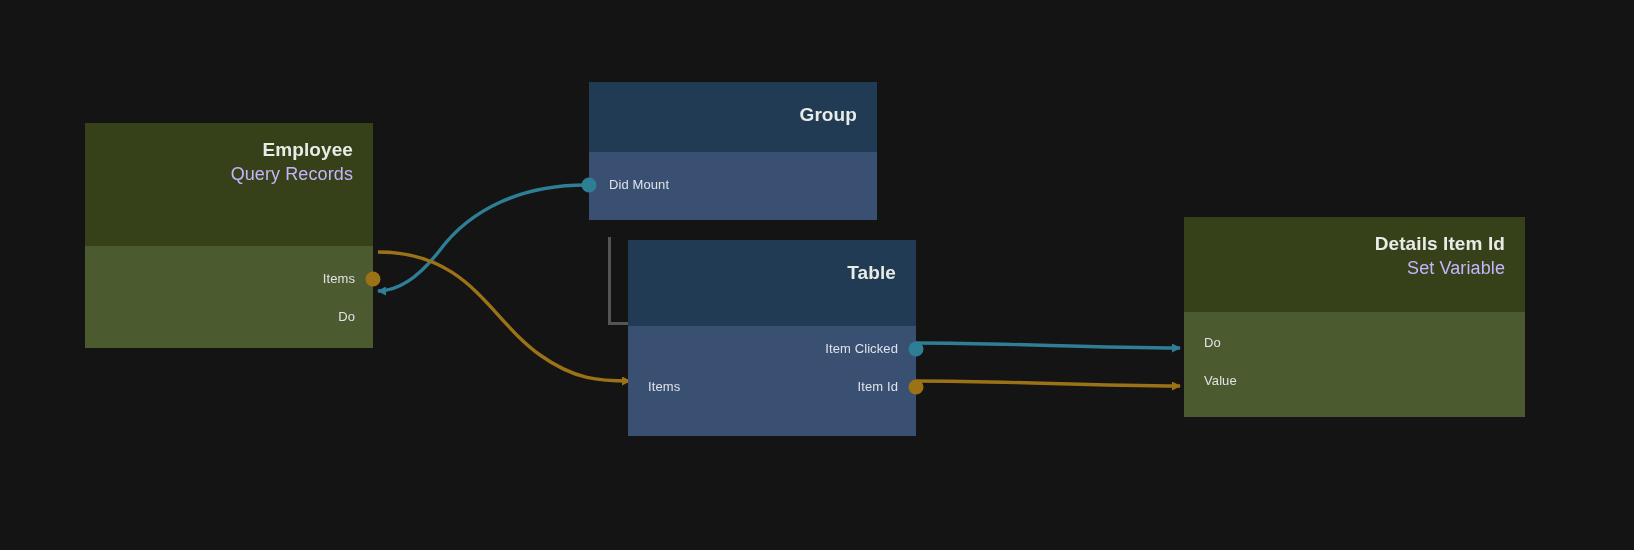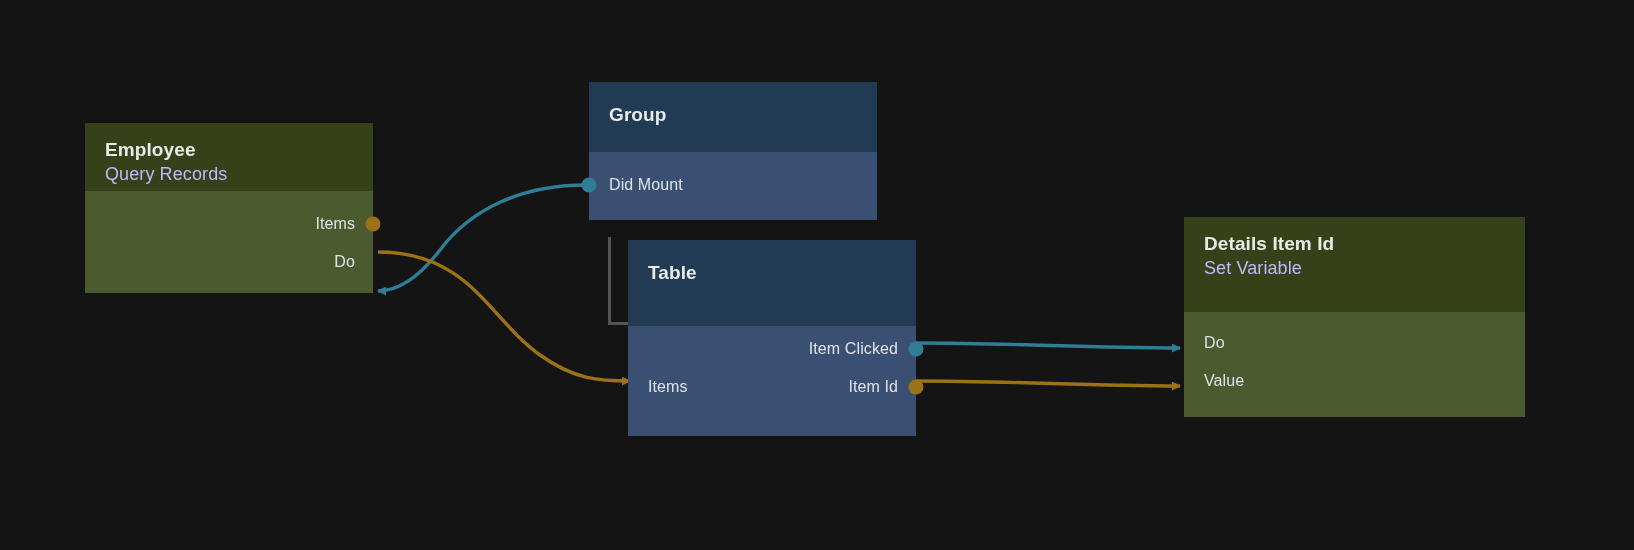--- a/index.html
+++ b/index.html
@@ -24,20 +24,21 @@
     left: 0;
     top: 0;
     width: 1634px;
     height: 550px;
     pointer-events: none;
   }
 
   .node {
     position: absolute;
     box-sizing: border-box;
+    text-align: right;
   }
   .node-header {
     box-sizing: border-box;
     padding: 14px 20px 14px 20px;
   }
   .node-title {
     font-size: 19px;
     font-weight: bold;
     color: #e8ebe6;
     line-height: 25px;
@@ -63,21 +64,21 @@
   .blue .node-body   { background: #3a5073; }
 
   .port-row {
     position: relative;
     height: 38px;
     display: flex;
     align-items: center;
     box-sizing: border-box;
   }
   .port-label {
-    font-size: 16px;
+    font-size: 13px;
     color: #dfe3e8;
     line-height: 38px;
     letter-spacing: 0.1px;
     white-space: nowrap;
   }
   .port-label.left  { padding-left: 20px; }
   .port-label.right { margin-left: auto; padding-right: 18px; }
 
   .port-dot {
     position: absolute;
@@ -121,21 +122,21 @@
     <path d="M 378,252 C 470,252 490,320 540,355 C 575,380 600,381 630,381" fill="none" stroke="#9c7216" stroke-width="3.4" marker-end="url(#arrow-orange-r)"></path>
 
     <path d="M 916,343 C 1020,343 1080,348 1180,348" fill="none" stroke="#2e7e95" stroke-width="3.4" marker-end="url(#arrow-teal-r)"></path>
 
     <path d="M 916,381 C 1020,381 1080,386 1180,386" fill="none" stroke="#9c7216" stroke-width="3.4" marker-end="url(#arrow-orange-r)"></path>
   </svg>
 
   <div class="bracket" style="left:608px; top:237px; width:22px; height:88px;"></div>
 
   <div class="node green" style="left:85px; top:123px; width:288px;">
-    <div class="node-header" style="height:68px;">
+    <div class="node-header" style="height:123px;">
       <div class="node-title">Employee</div>
       <div class="node-subtitle">Query Records</div>
     </div>
     <div class="node-body" style="height:102px; padding-top:14px;">
       <div class="port-row">
         <span class="port-label right">Items</span>
         <span class="port-dot orange" style="left:288px;"></span>
       </div>
       <div class="port-row">
         <span class="port-label right">Do</span>

